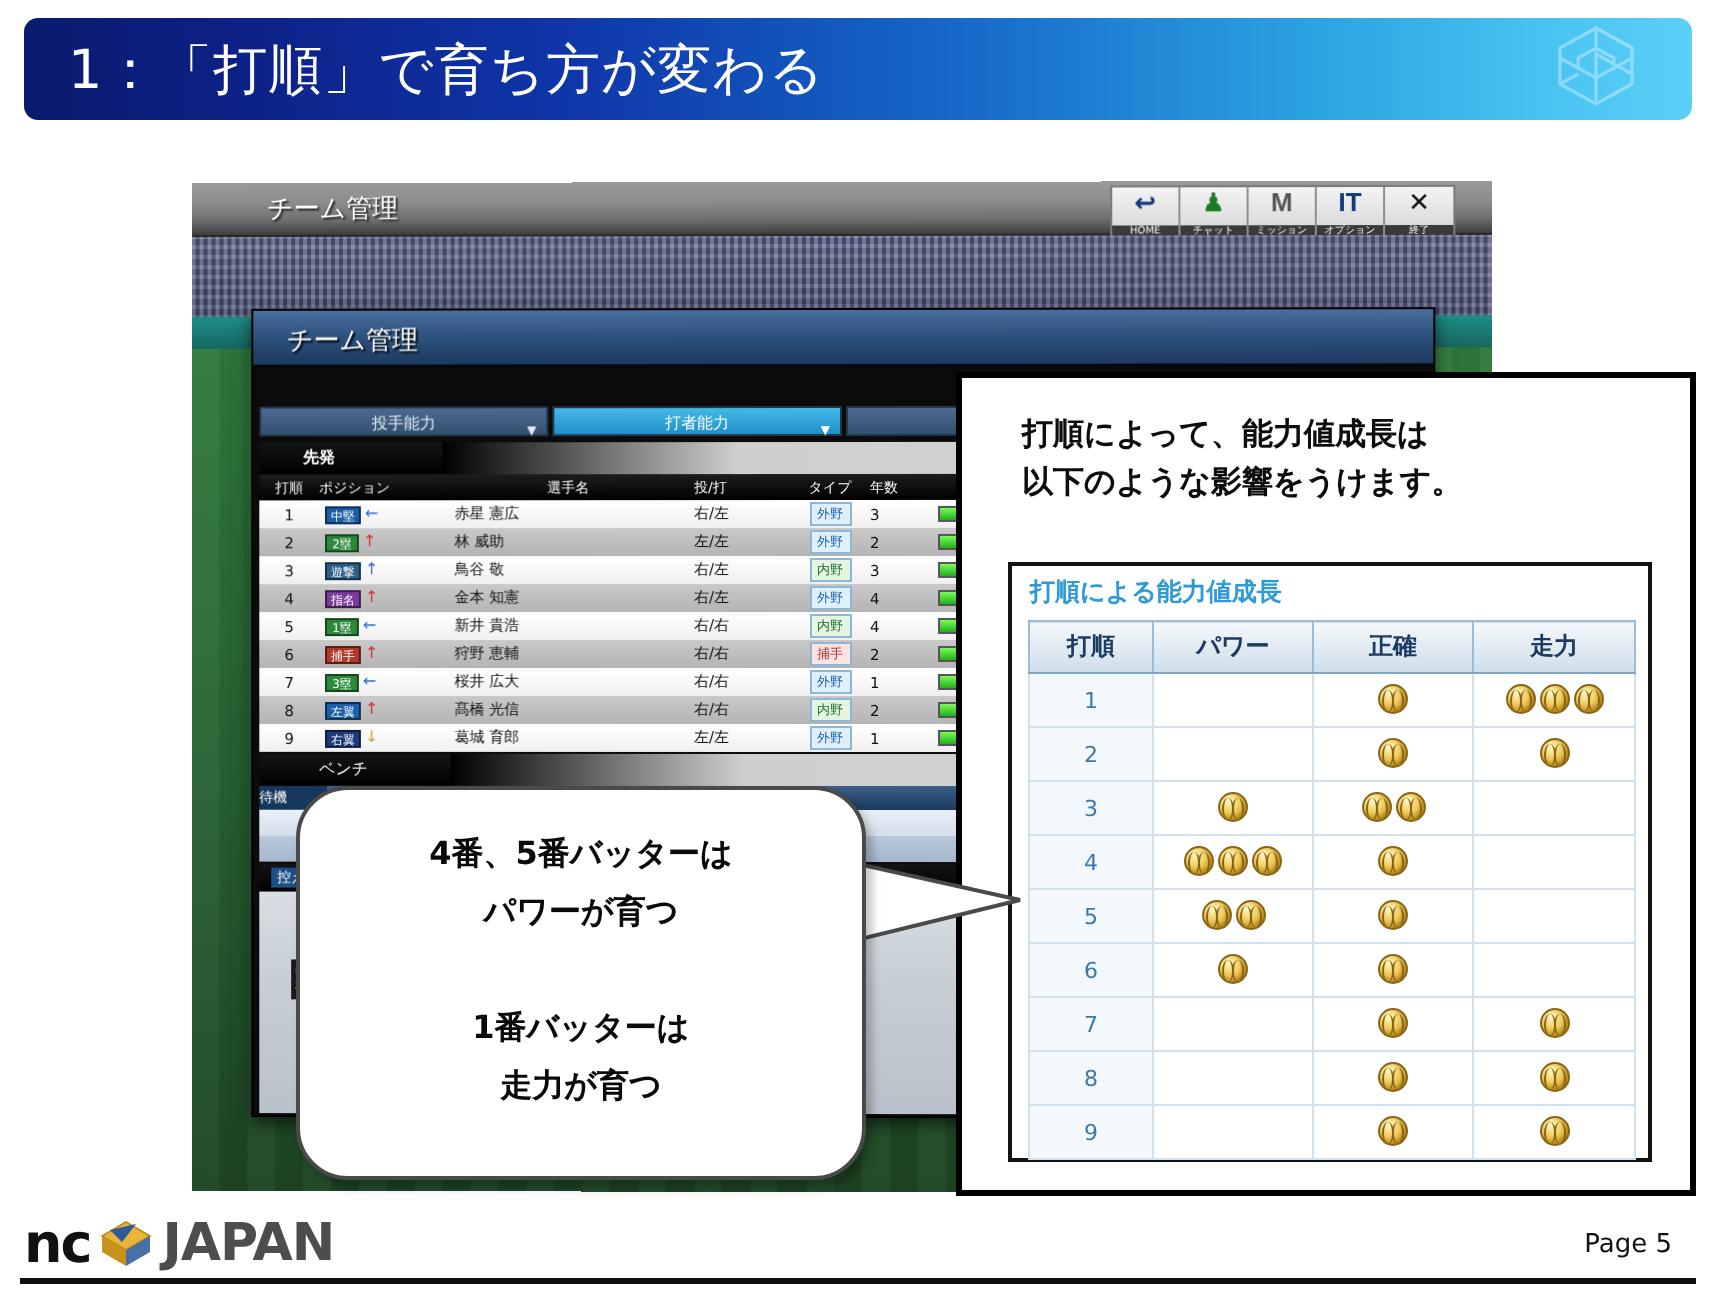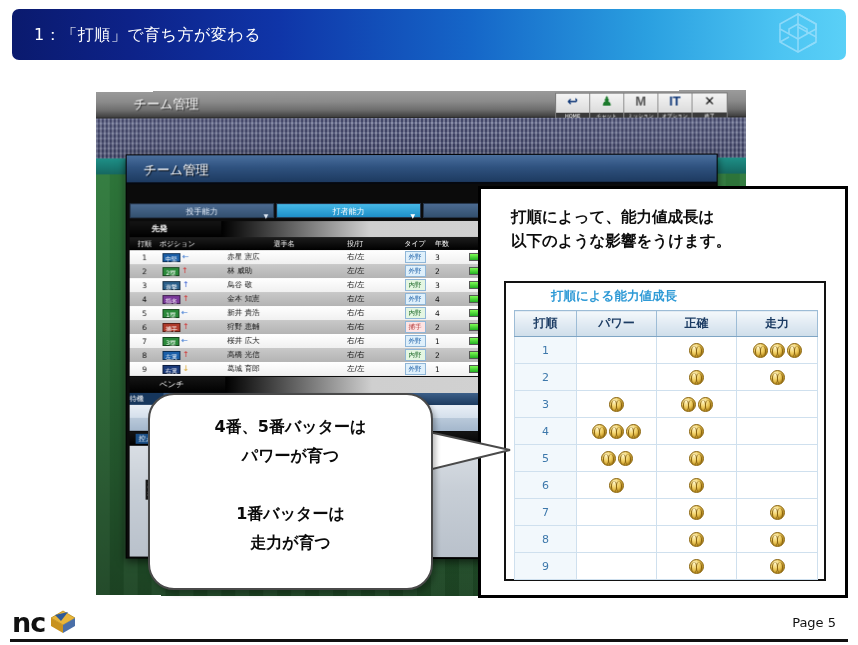--- a/index.html
+++ b/index.html
@@ -15,21 +15,21 @@
   #header-band {
     position: absolute; left: 12px; top: 9px; width: 834px; height: 51px;
     background: linear-gradient(90deg,
        #0a1a6e 0%, #0d2288 14%, #0f35a8 32%, #1566c8 55%,
        #2a9fe0 76%, #4cc4f2 92%, #5ad0f7 100%);
     border-radius: 7px;
     overflow: hidden;
   }
   #header-title {
     position: absolute; left: 22px; top: 50%; transform: translateY(-50%);
-    color: #ffffff; font-size: 16px; letter-spacing: .5px;
+    color: #ffffff; font-size: 27px; letter-spacing: .5px;
     font-family: "DejaVu Sans", "Liberation Sans", sans-serif;
     white-space: nowrap;
   }
   #header-logo-wm {
     position: absolute; right: 10px; top: 0px; width: 78px; height: 51px;
     opacity: .55;
   }
 
   
   #game-shot {
@@ -291,21 +291,21 @@
     position: absolute; left: 30px; top: 16px; width: 320px;
     font-size: 15.5px; font-weight: bold; color: #0d0d0d; line-height: 24px;
     font-family: "DejaVu Sans", sans-serif; white-space: pre-line;
   }
   #wp-box {
     position: absolute; left: 23px; top: 92px; width: 322px; height: 300px;
     border: 2px solid #121212; background: #fff;
   }
   #wp-box-title {
     position: absolute; left: 9px; top: 5px; font-size: 12.5px; font-weight: bold;
-    color: #2e9ad6; font-family: "DejaVu Sans", sans-serif; margin-left: 36px;
+    color: #2e9ad6; font-family: "DejaVu Sans", sans-serif;
   }
 
   
   #growth-table {
     position: absolute; left: 8px; top: 27px; width: 303px;
     border-collapse: collapse; table-layout: fixed;
   }
   #growth-table th {
     height: 26px; background: linear-gradient(180deg,#f4f8fb 0%, #dfe9f2 55%, #cfdeea 100%);
     color: #1b3b63; font-size: 12px; font-weight: bold;
@@ -803,17 +803,18 @@
   </div>
 
   <div id="logo-nc">
     <span class="logo-text-nc">nc</span>
     <svg width="30" height="26" viewBox="0 0 30 26" style="margin:0 3px;">
       <polygon points="15,2 27,9 15,16 3,9" fill="#e8b53a" stroke="#b88b18" stroke-width=".8"></polygon>
       <polygon points="3,9 15,16 15,24 3,17" fill="#c8921f"></polygon>
       <polygon points="15,16 27,9 27,17 15,24" fill="#4a6fa8"></polygon>
       <polygon points="7,6 20,3 13,12" fill="#2f5a96"></polygon>
     </svg>
+    <span class="logo-text-japan">JAPAN</span>
   </div>
   <div id="page-num">Page 5</div>
   <div id="footer-rule"></div>
 
 </div>
 
 </body></html>

